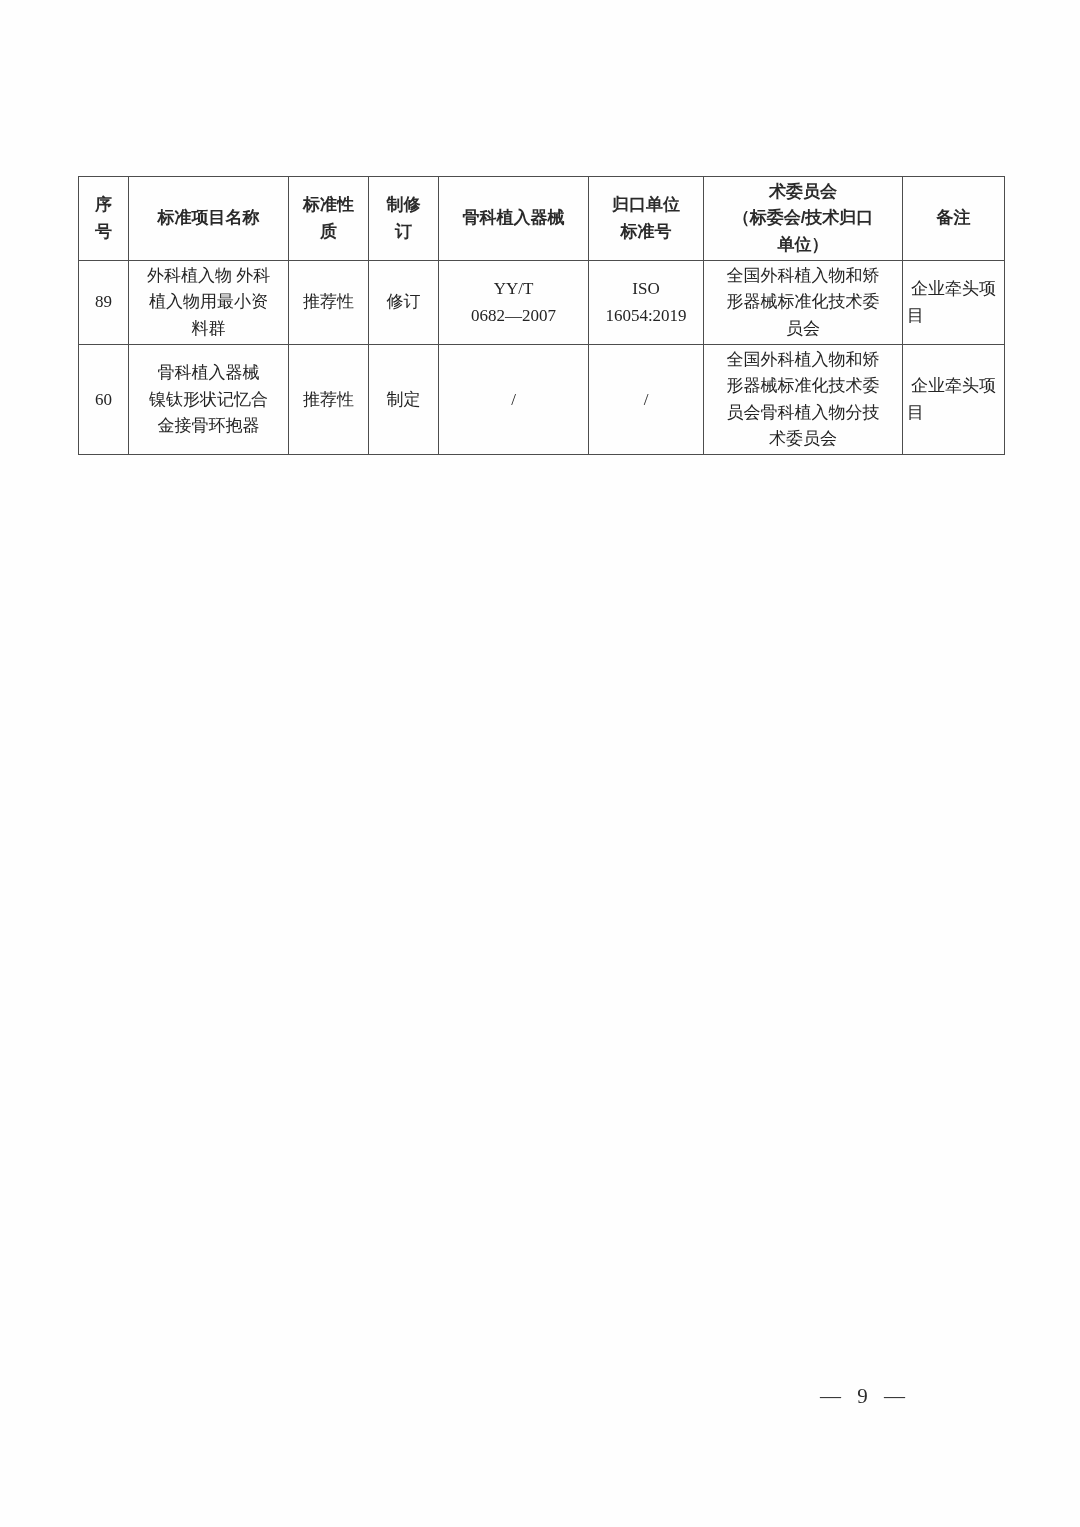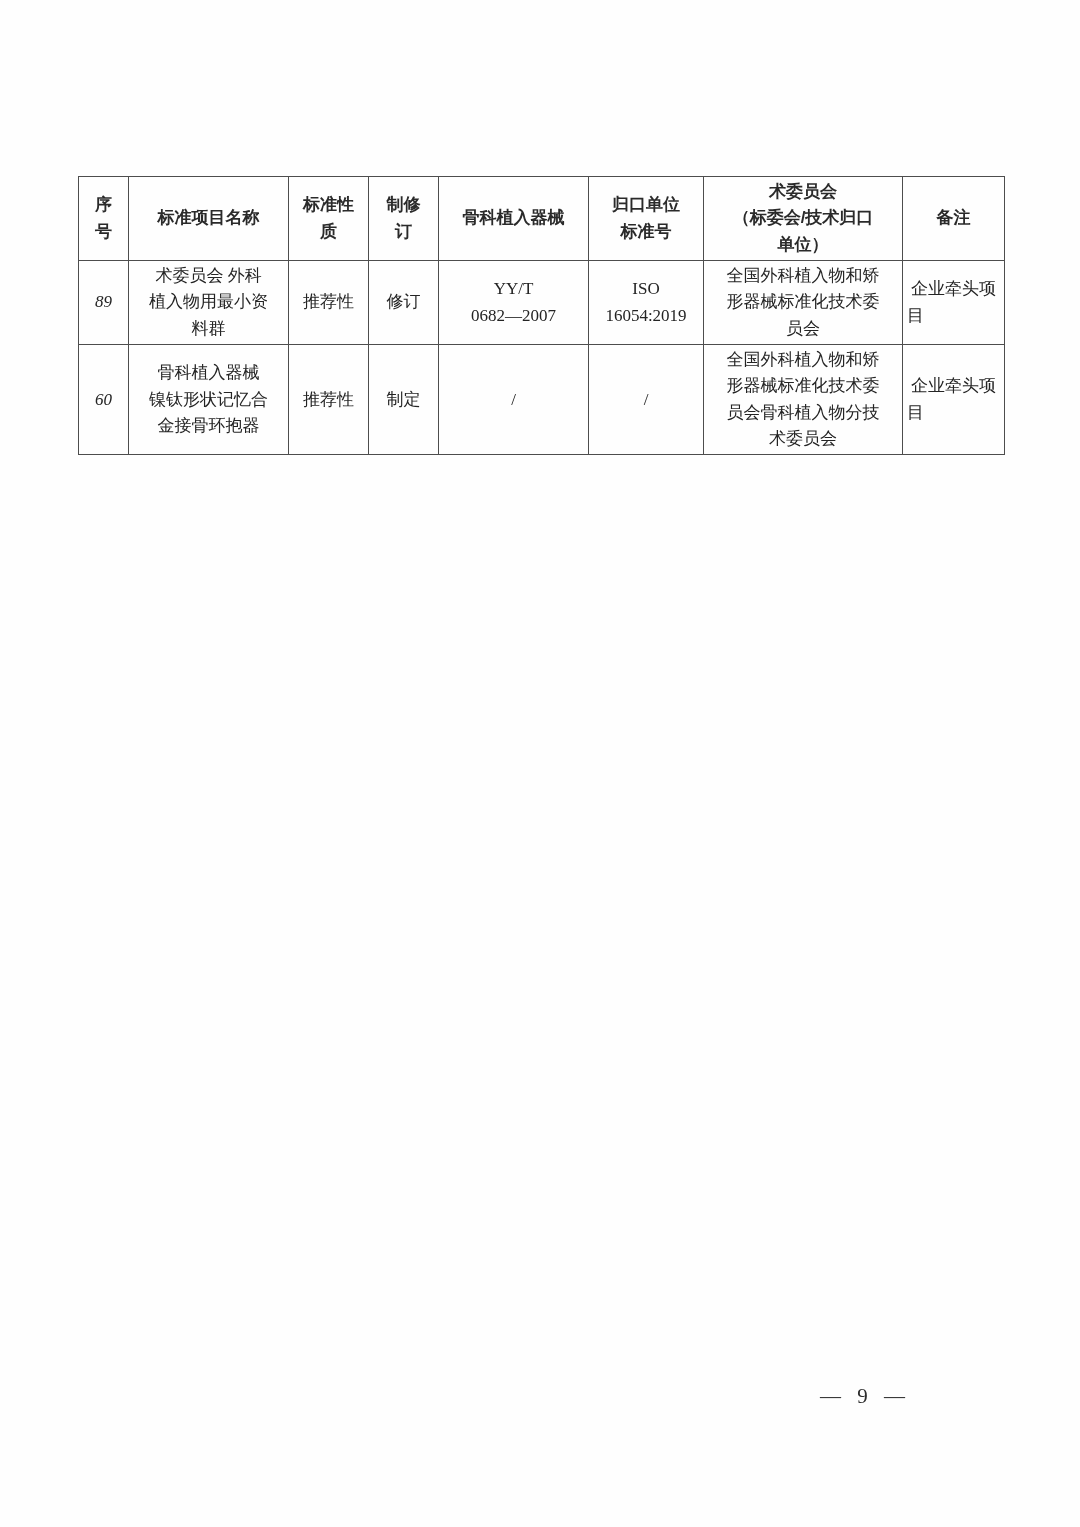--- a/index.html
+++ b/index.html
@@ -39,21 +39,21 @@
   tr.row-header  { height: 80px; }
   tr.row-first   { height: 84px; }
   tr.row-second  { height: 110px; }
   .ml { white-space: pre-line; }  
   td.remark-cell {
     text-align: justify;
     text-align-last: left;
     padding: 2px 9px;
     white-space: normal;
   }
-  td.num-cell { font-size: 17px; font-style: italic; }
+  td.num-cell { font-size: 17px; }
   .page-footer {
     position: absolute;
     left: 820px;
     top: 1384px;
     font-size: 21px;
     color: #2d2d2d;
     word-spacing: 9px;
     letter-spacing: 1px;
     font-family: "Liberation Serif", "DejaVu Serif", serif;
   }
@@ -88,21 +88,21 @@
       <th class="ml">归口单位
 标准号</th>
       <th class="ml">术委员会
 （标委会/技术归口
 单位）</th>
       <th class="ml">备注</th>
     </tr>
 
     <tr class="row-first">
       <td class="num-cell">89</td>
-      <td class="ml">术委员会 外科
+      <td class="ml">外科植入物 外科
 植入物用最小资
 料群</td>
       <td>推荐性</td>
       <td>修订</td>
       <td class="ml">YY/T
 0682—2007</td>
       <td class="ml">ISO
 16054:2019</td>
       <td class="ml">全国外科植入物和矫
 形器械标准化技术委

